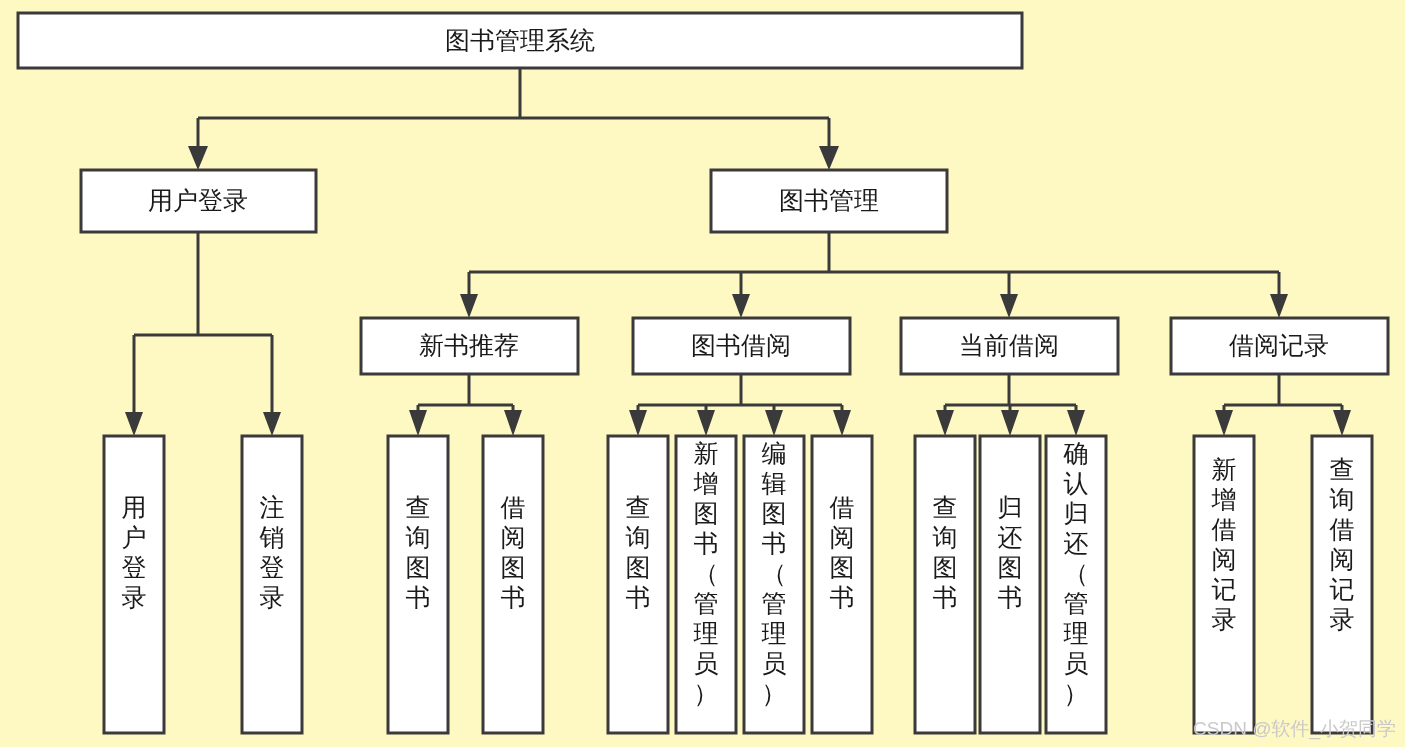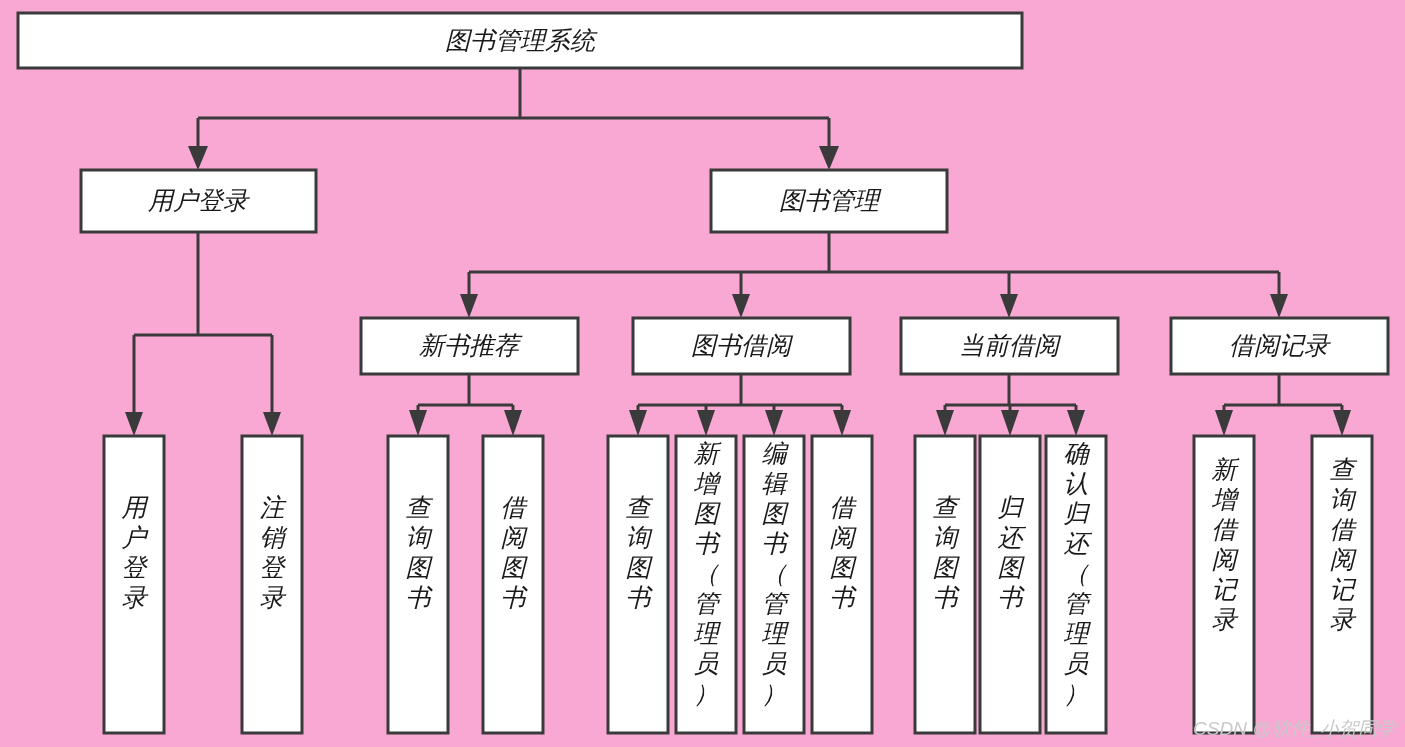--- a/index.html
+++ b/index.html
@@ -8,23 +8,22 @@
     padding: 0;
     background: #ffffff;
   }
   body {
     font-family: "Liberation Sans", "DejaVu Sans", sans-serif;
   }
   #diagram-root {
     position: relative;
     width: 1405px;
     height: 747px;
-    background: #f9a8d4;
+    background: #fef9c3;
     overflow: hidden;
-    font-style: italic;
   }
   svg.diagram-canvas {
     position: absolute;
     left: 0;
     top: 0;
     width: 1405px;
     height: 747px;
   }
   .node-box {
     fill: #ffffff;

